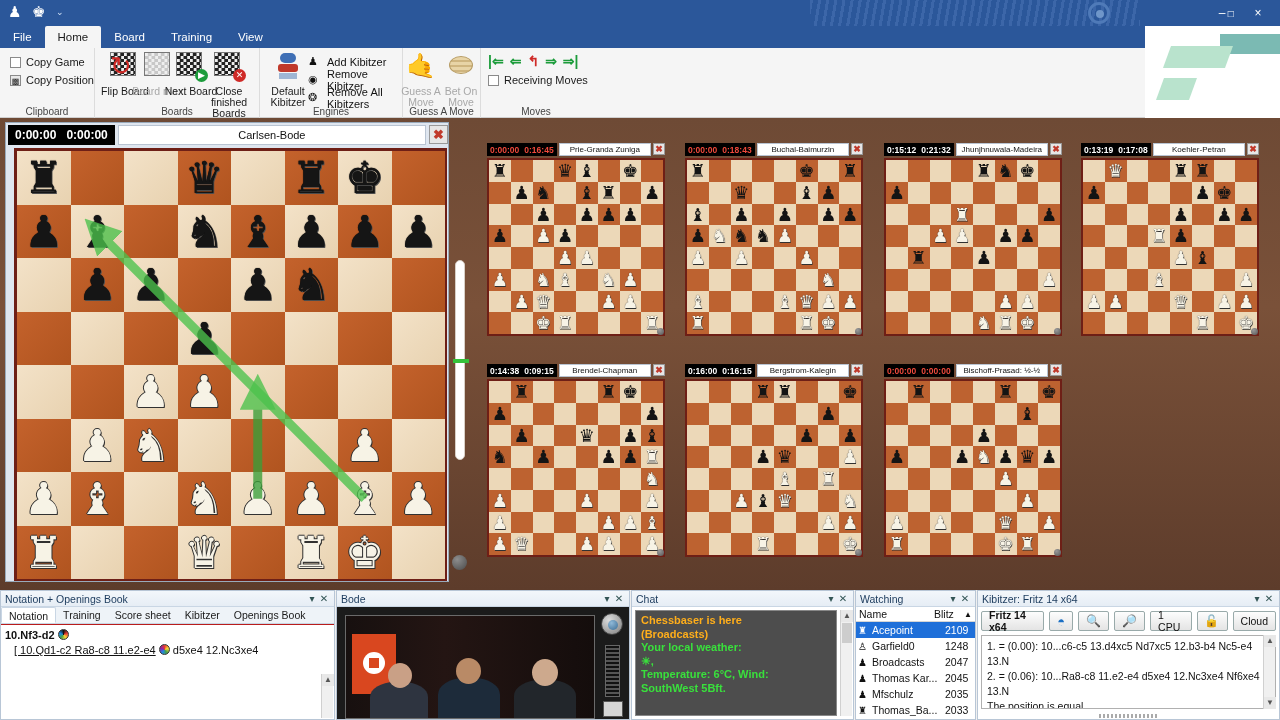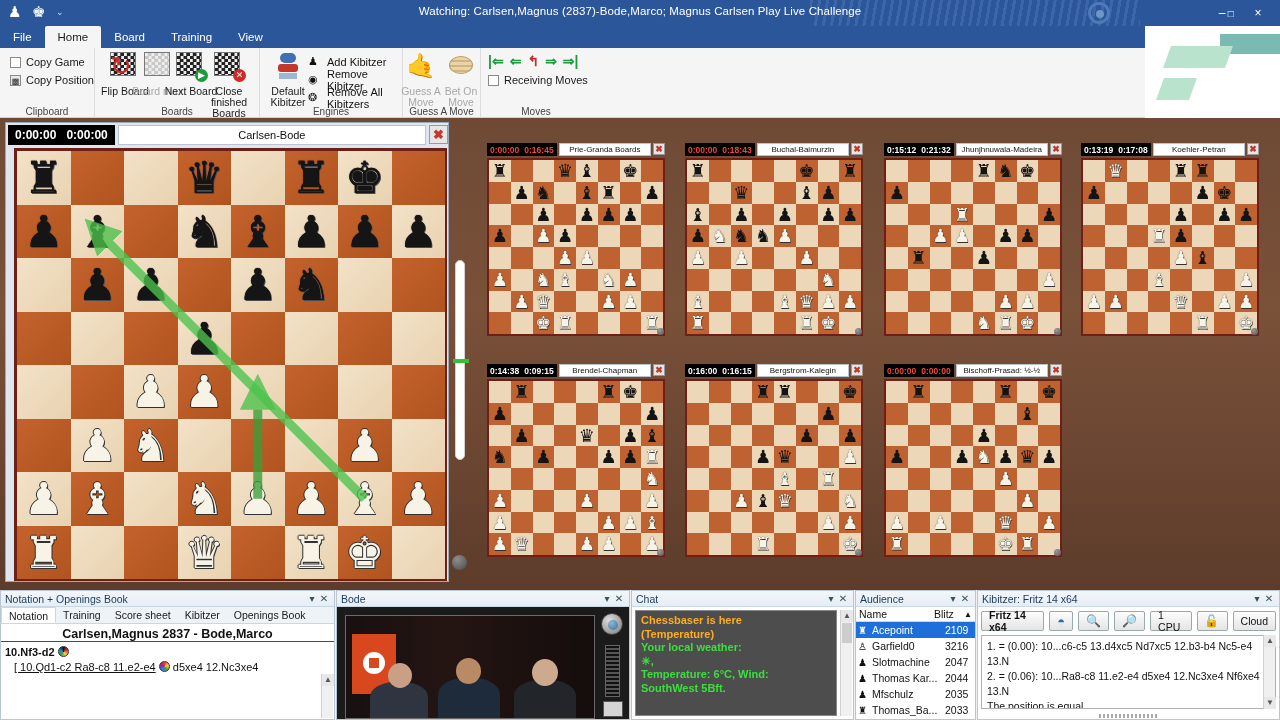--- a/index.html
+++ b/index.html
@@ -195,21 +195,20 @@
 <div id="app">
 
   <div class="titlebar">
     <div class="tb-deco"></div>
     <div class="tb-ring"></div>
     <div class="qat">
       <span class="ic"><span class="pawn-glyph">♟</span></span>
       <span class="ic"><span class="pawn-glyph">♚</span></span>
       <span class="caret">⌄</span>
     </div>
-    <div class="tb-title">Watching: Carlsen,Magnus (2837)-Bode,Marco; Magnus Carlsen Play Live Challenge</div>
     <div class="winbtns">
       <div class="winbtn">–</div>
       <div class="winbtn sq">□</div>
       <div class="winbtn">×</div>
     </div>
   </div>
 
   <div class="ribbon-tabs">
     <div class="rtab">File</div>
     <div class="rtab active">Home</div>
@@ -450,21 +449,21 @@
   </div>
   <div class="evalknob"></div>
 
   <div id="small-boards">
       <div class="sb" style="left: 487px; top: 143px;">
         <div class="sb-head">
           <div class="sb-clock">
             <span class="red">0:00:00</span>
             <span class="red">0:16:45</span>
           </div>
-          <div class="sb-title">Prie-Granda Boards</div>
+          <div class="sb-title">Prie-Granda Zuniga</div>
           <div class="sb-x">✖</div>
         </div>
         <div class="sbboard">
           <div class="ssq l" style="left: 0px; top: 0px;"></div>
           <div class="spc b" style="left: 0px; top: 0px;">♜</div>
           <div class="ssq d" style="left: 21.75px; top: 0px;"></div>
           <div class="ssq l" style="left: 43.5px; top: 0px;"></div>
           <div class="ssq d" style="left: 65.25px; top: 0px;"></div>
           <div class="spc b" style="left: 65.25px; top: 0px;">♛</div>
           <div class="ssq l" style="left: 87px; top: 0px;"></div>
@@ -1163,21 +1162,20 @@
       <span class="hb">▾</span>
       <span class="hb">✕</span>
     </div>
     <div class="ptabs">
       <div class="ptab active">Notation</div>
       <div class="ptab">Training</div>
       <div class="ptab">Score sheet</div>
       <div class="ptab">Kibitzer</div>
       <div class="ptab">Openings Book</div>
     </div>
-    <div class="ngame">Carlsen,Magnus 2837  -  Bode,Marco</div>
     <div class="nbody">
       <div><b>10.Nf3-d2</b>
         <span class="rosette dark"></span></div>
       <div class="nvar">
         <span class="ulink">[ 10.Qd1-c2  Ra8-c8  11.e2-e4</span>
         <span class="rosette"></span>
         <span>d5xe4  12.Nc3xe4</span>
       </div>
     </div>
     <div class="scrollv" style="top:83px;bottom:1px;">
@@ -1213,64 +1211,64 @@
 
   <div class="panel" style="left:631px;width:223px;height:130px;">
     <div class="ph">
       <span>Chat</span>
       <span class="sp"></span>
       <span class="hb">▾</span>
       <span class="hb">✕</span>
     </div>
     <div class="chat-body">
       <div class="chat-line c-orange">Chessbaser is here</div>
-      <div class="chat-line c-orange">(Temperature)</div>
+      <div class="chat-line c-orange">(Broadcasts)</div>
       <div class="chat-line c-green">Your local weather:</div>
       <div class="chat-line c-green">☀,</div>
       <div class="chat-line c-green">Temperature: 6°C, Wind:</div>
       <div class="chat-line c-green">SouthWest 5Bft.</div>
     </div>
     <div class="scrollv" style="top:19px;bottom:3px;">
       <div class="arrbtn">▲</div>
       <div class="thumb" style="top:13px;height:20px;"></div>
     </div>
   </div>
 
   <div class="panel" style="left:855px;width:121px;height:130px;">
     <div class="ph">
-      <span>Audience</span>
+      <span>Watching</span>
       <span class="sp"></span>
       <span class="hb">▾</span>
       <span class="hb">✕</span>
     </div>
     <div class="aud-head">
       <span class="aud-name">Name</span>
       <span class="aud-blitz">Blitz</span>
       <span style="width:11px;font-size:8px;">▲</span>
     </div>
     <div id="audience-rows">
         <div class="aud-row sel">
           <span class="aud-ic">♜</span>
           <span class="aud-name">Acepoint</span>
           <span class="aud-blitz">2109</span>
         </div>
         <div class="aud-row">
           <span class="aud-ic">♙</span>
           <span class="aud-name">Garfield0</span>
-          <span class="aud-blitz">3216</span>
+          <span class="aud-blitz">1248</span>
         </div>
         <div class="aud-row">
           <span class="aud-ic">♟</span>
-          <span class="aud-name">Slotmachine</span>
+          <span class="aud-name">Broadcasts</span>
           <span class="aud-blitz">2047</span>
         </div>
         <div class="aud-row">
           <span class="aud-ic">♟</span>
           <span class="aud-name">Thomas Kar...</span>
-          <span class="aud-blitz">2044</span>
+          <span class="aud-blitz">2045</span>
         </div>
         <div class="aud-row">
           <span class="aud-ic">♟</span>
           <span class="aud-name">Mfschulz</span>
           <span class="aud-blitz">2035</span>
         </div>
         <div class="aud-row">
           <span class="aud-ic">♜</span>
           <span class="aud-name">Thomas_Ba...</span>
           <span class="aud-blitz">2033</span>

